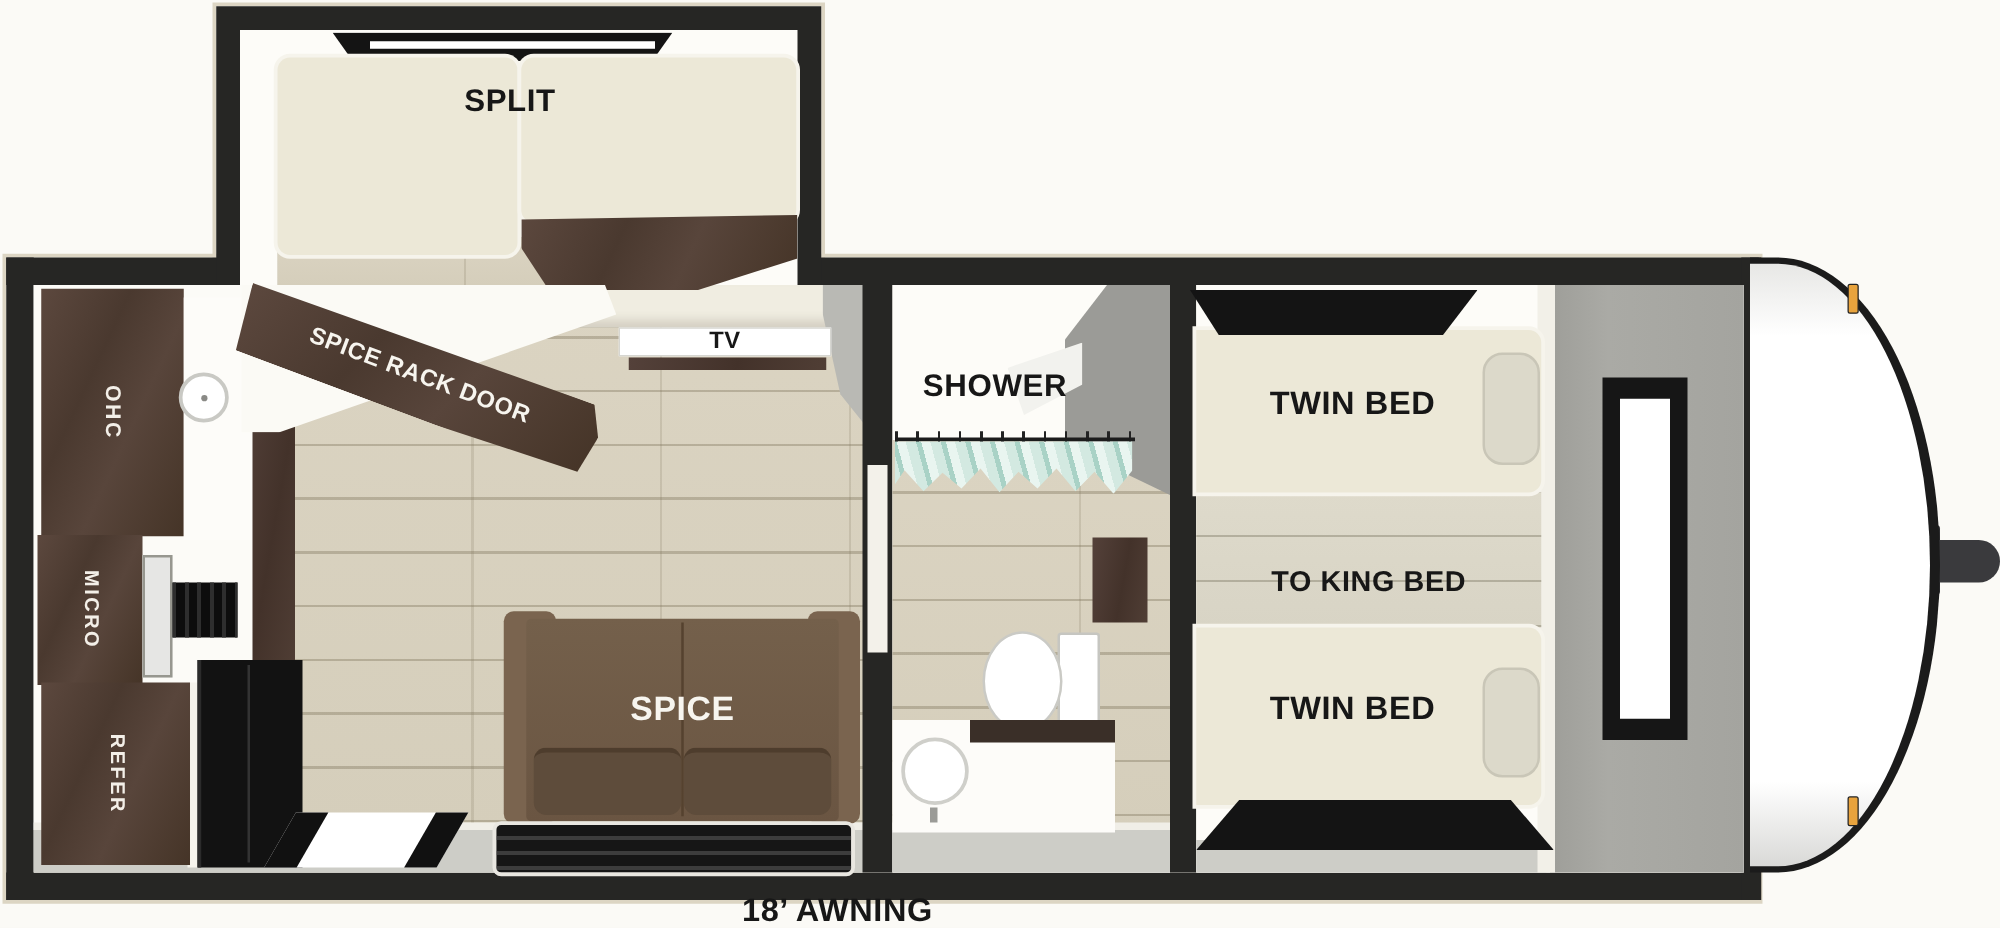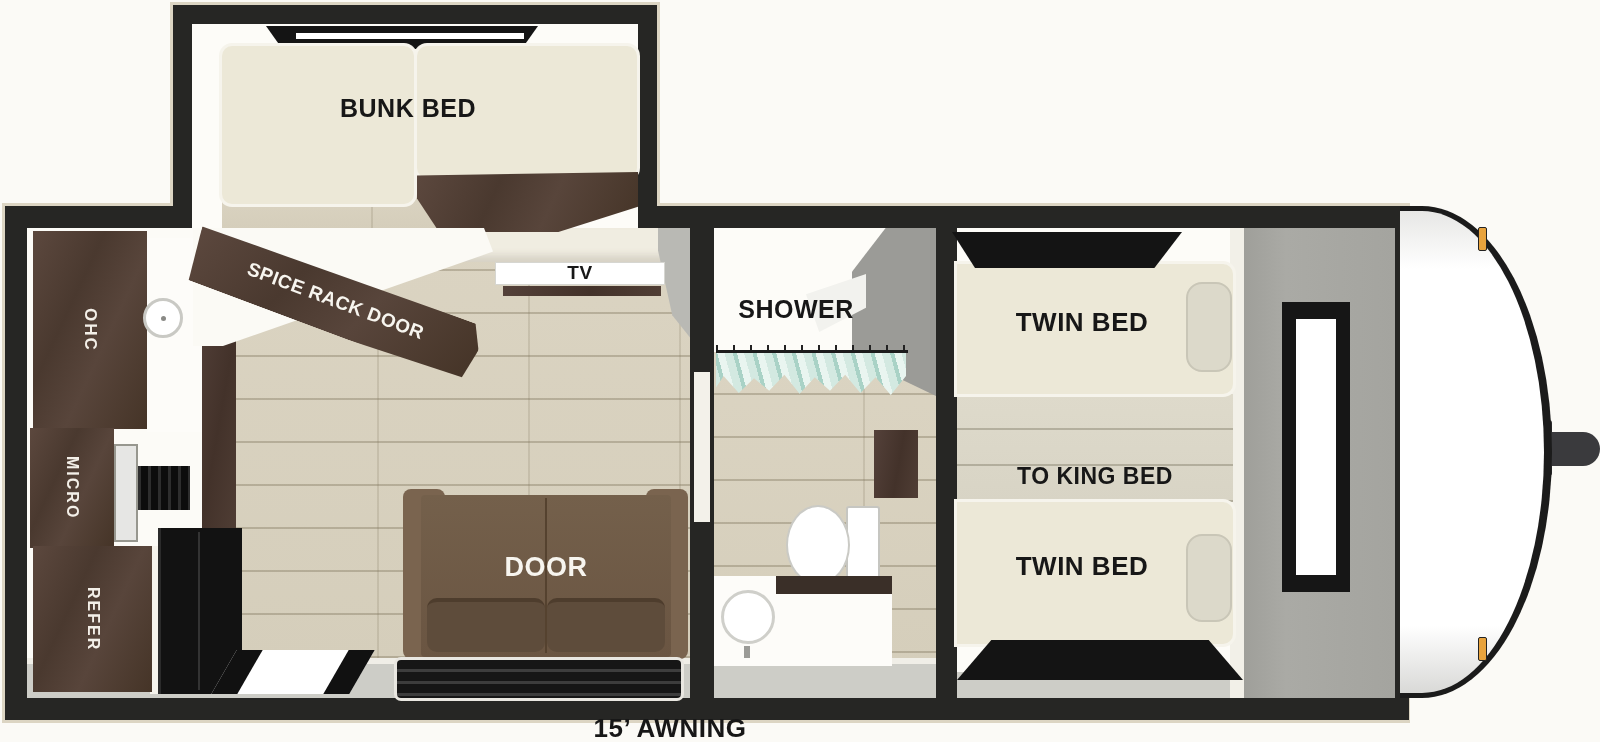--- a/index.html
+++ b/index.html
@@ -76,21 +76,21 @@
   <div class="abs" style="left:495px;top:262px;width:170px;height:23px;background:#ffffff;border:1px solid #d6d6d1;"></div>
   <div class="abs lbl" style="left:495px;top:263px;width:170px;font-size:19px;">TV</div>
   <div class="abs darkwood2" style="left:503px;top:286px;width:158px;height:10px;"></div>
 
   <div class="abs" style="left:403px;top:489px;width:42px;height:170px;background:#7a644f;border-radius:8px;"></div>
   <div class="abs" style="left:646px;top:489px;width:42px;height:170px;background:#7a644f;border-radius:8px;"></div>
   <div class="abs" style="left:421px;top:495px;width:250px;height:162px;background:linear-gradient(180deg,#74604b,#6a5542);border-radius:4px;"></div>
   <div class="abs" style="left:545px;top:498px;width:2px;height:155px;background:#55422f;"></div>
   <div class="abs" style="left:427px;top:598px;width:118px;height:54px;background:#5e4c3b;border-radius:10px;border-top:4px solid #4e3d2d;"></div>
   <div class="abs" style="left:547px;top:598px;width:118px;height:54px;background:#5e4c3b;border-radius:10px;border-top:4px solid #4e3d2d;"></div>
-  <div class="abs lblw" style="left:476px;top:552px;width:140px;font-size:27px;">DOOR</div>
+  <div class="abs lblw" style="left:476px;top:552px;width:140px;font-size:27px;">SPICE</div>
   <div class="abs" style="left:397px;top:660px;width:284px;height:38px;background:#161616;border-radius:4px;box-shadow:0 0 0 3px #e9e7e1;
        background-image:repeating-linear-gradient(180deg,transparent 0 9px,#3d3d3d 9px 12px);"></div>
 
   <div class="abs wall" style="left:690px;top:226px;width:24px;height:472px;"></div>
   <div class="abs wall" style="left:936px;top:226px;width:21px;height:472px;"></div>
   <div class="abs white" style="left:714px;top:228px;width:222px;height:470px;"></div>
   <div class="abs wood" style="left:714px;top:352px;width:222px;height:312px;"></div>
   <div class="abs" style="left:714px;top:658px;width:222px;height:6px;background:#f0eee7;"></div>
   <div class="abs graystrip" style="left:714px;top:664px;width:222px;height:34px;"></div>
   <div class="abs" style="left:694px;top:372px;width:16px;height:150px;background:#f3f1ea;"></div>
@@ -122,39 +122,39 @@
   <div class="abs pillow" style="left:1186px;top:534px;width:46px;height:88px;"></div>
 
   <div class="abs vent" style="left:952px;top:232px;width:230px;height:36px;clip-path:polygon(0 0,100% 0,88% 100%,10% 100%);"></div>
   <div class="abs vent" style="left:957px;top:640px;width:286px;height:40px;clip-path:polygon(12% 0,88% 0,100% 100%,0 100%);"></div>
 
   <div class="abs" style="left:1282px;top:302px;width:68px;height:290px;background:#161616;"></div>
   <div class="abs" style="left:1296px;top:319px;width:40px;height:256px;background:#ffffff;"></div>
 
   <div class="abs lbl" style="left:1002px;top:308px;width:160px;font-size:26px;">TWIN BED</div>
   <div class="abs lbl" style="left:1002px;top:552px;width:160px;font-size:26px;">TWIN BED</div>
-  <div class="abs lbl" style="left:950px;top:464px;width:290px;font-size:23px;text-align:center;">TO KING BED</div>
+  <div class="abs lbl" style="left:950px;top:453px;width:290px;font-size:23px;text-align:center;">TO KING BED</div>
 
   <div class="abs wall" style="left:173px;top:5px;width:484px;height:223px;"></div>
   <div class="abs" style="left:192px;top:24px;width:446px;height:204px;background:#fdfcf8;"></div>
   <div class="abs wood" style="left:222px;top:190px;width:232px;height:38px;"></div>
   <div class="abs vent" style="left:266px;top:26px;width:272px;height:23px;clip-path:polygon(0 0,100% 0,94% 100%,6% 100%);"></div>
   <div class="abs" style="left:296px;top:33px;width:228px;height:6px;background:#ffffff;"></div>
   <div class="abs mattress" style="left:222px;top:46px;width:192px;height:158px;border-radius:10px;"></div>
   <div class="abs mattress" style="left:417px;top:46px;width:220px;height:132px;border-radius:10px;"></div>
   <div class="abs darkwood" style="left:417px;top:172px;width:221px;height:60px;clip-path:polygon(0 6%,100% 0,100% 58%,64% 100%,10% 100%,0 44%);"></div>
-  <div class="abs lbl" style="left:308px;top:95px;width:200px;font-size:25px;">BUNK BED</div>
+  <div class="abs lbl" style="left:308px;top:68px;width:200px;font-size:25px;">SPLIT</div>
 
   <div class="abs" style="left:193px;top:228px;width:300px;height:118px;background:#fbfaf5;clip-path:polygon(0 0,97% 0,100% 20%,10% 100%,0 100%);"></div>
   <div class="abs darkwood" style="left:204px;top:222px;width:302px;height:60px;transform:rotate(20.5deg);transform-origin:0 0;
        clip-path:polygon(0 8%,96% 0,100% 40%,98% 92%,58% 100%,2% 100%);"></div>
   <div class="abs lblw" style="left:204px;top:222px;width:302px;height:56px;line-height:56px;font-size:19px;transform:rotate(20.5deg);transform-origin:0 0;">SPICE RACK DOOR</div>
 
   <div class="abs" style="left:1538px;top:420px;width:14px;height:56px;background:#2e2e30;border-radius:3px;"></div>
   <div class="abs" style="left:1548px;top:432px;width:52px;height:34px;background:#3a3a3d;border-radius:0 17px 17px 0;"></div>
   <div class="abs" style="left:1400px;top:206px;width:152px;height:492px;background:#1b1b1b;border-radius:0 130px 130px 0 / 0 246px 246px 0;"></div>
   <div class="abs" style="left:1400px;top:211px;width:144px;height:482px;background:linear-gradient(180deg,#e7e7e5,#ffffff 12%,#ffffff 86%,#d9d9d7);border-radius:0 122px 122px 0 / 0 241px 241px 0;"></div>
   <div class="abs" style="left:1478px;top:227px;width:9px;height:24px;background:#e8a33d;border:1px solid #222;border-radius:2px;"></div>
   <div class="abs" style="left:1478px;top:637px;width:9px;height:24px;background:#e8a33d;border:1px solid #222;border-radius:2px;"></div>
 
-  <div class="abs lbl" style="left:540px;top:714px;width:260px;font-size:26px;">15’ AWNING</div>
+  <div class="abs lbl" style="left:540px;top:714px;width:260px;font-size:26px;">18’ AWNING</div>
 
 </div>
 
 </body></html>

